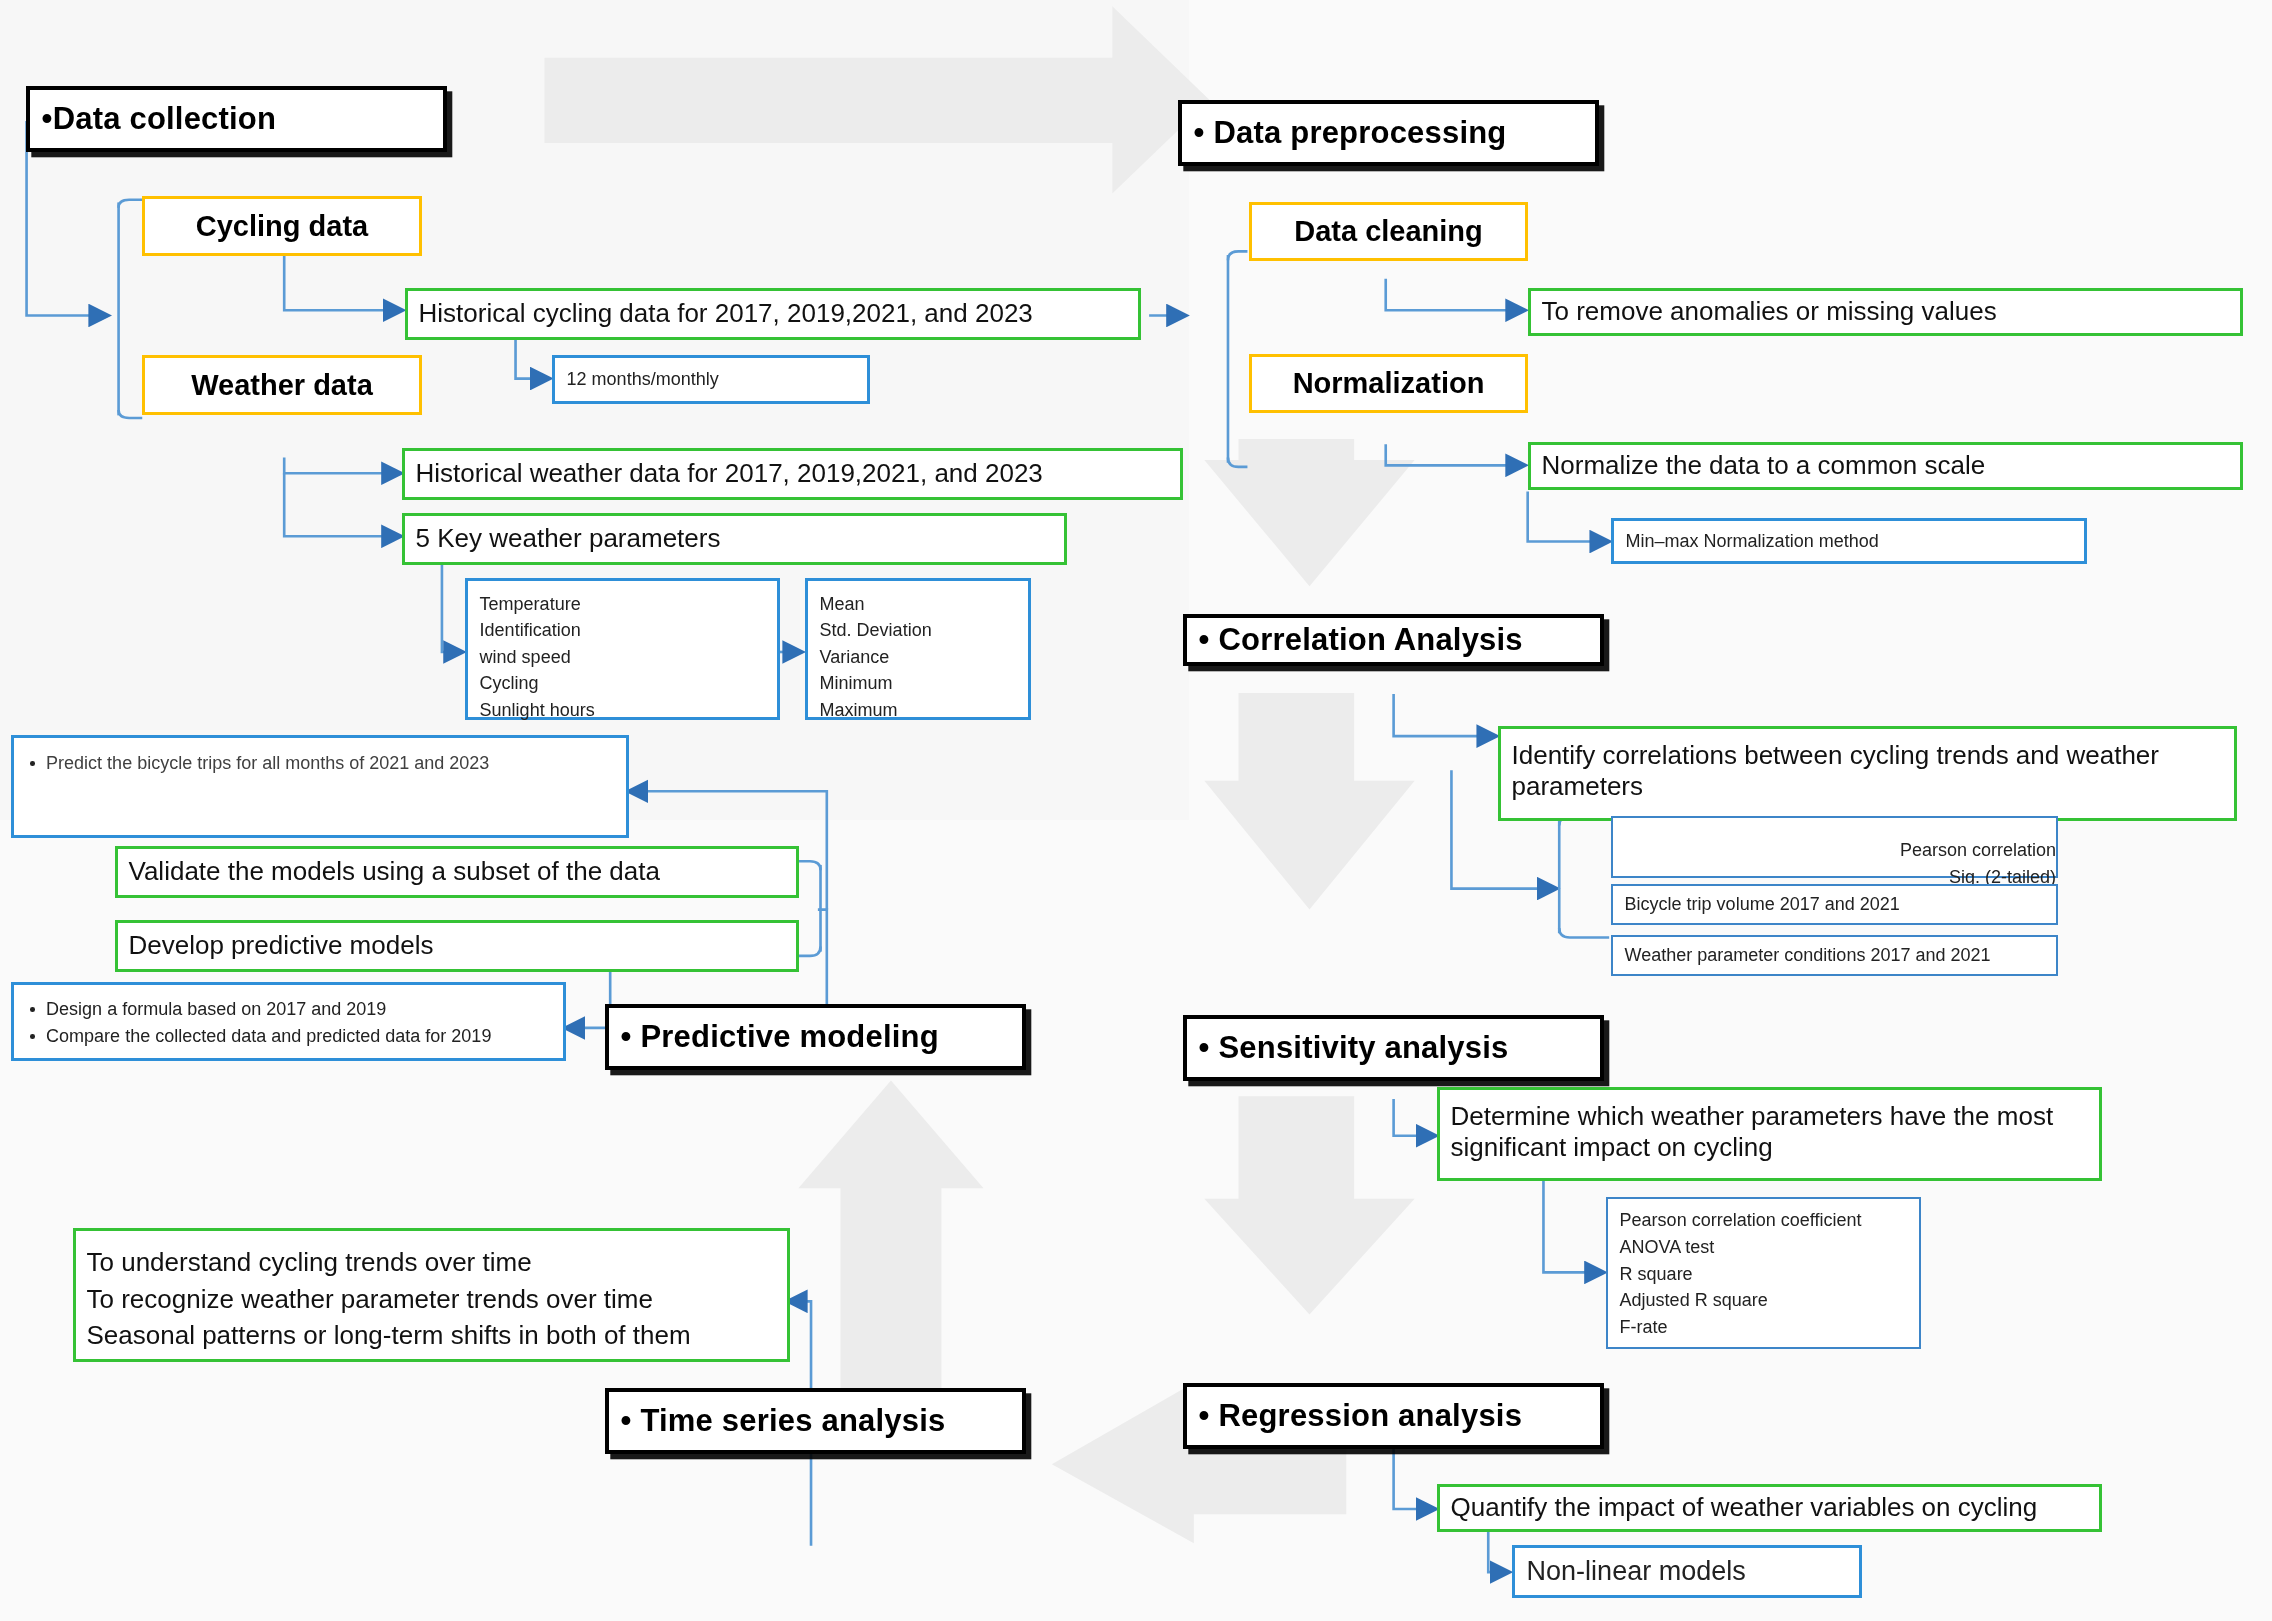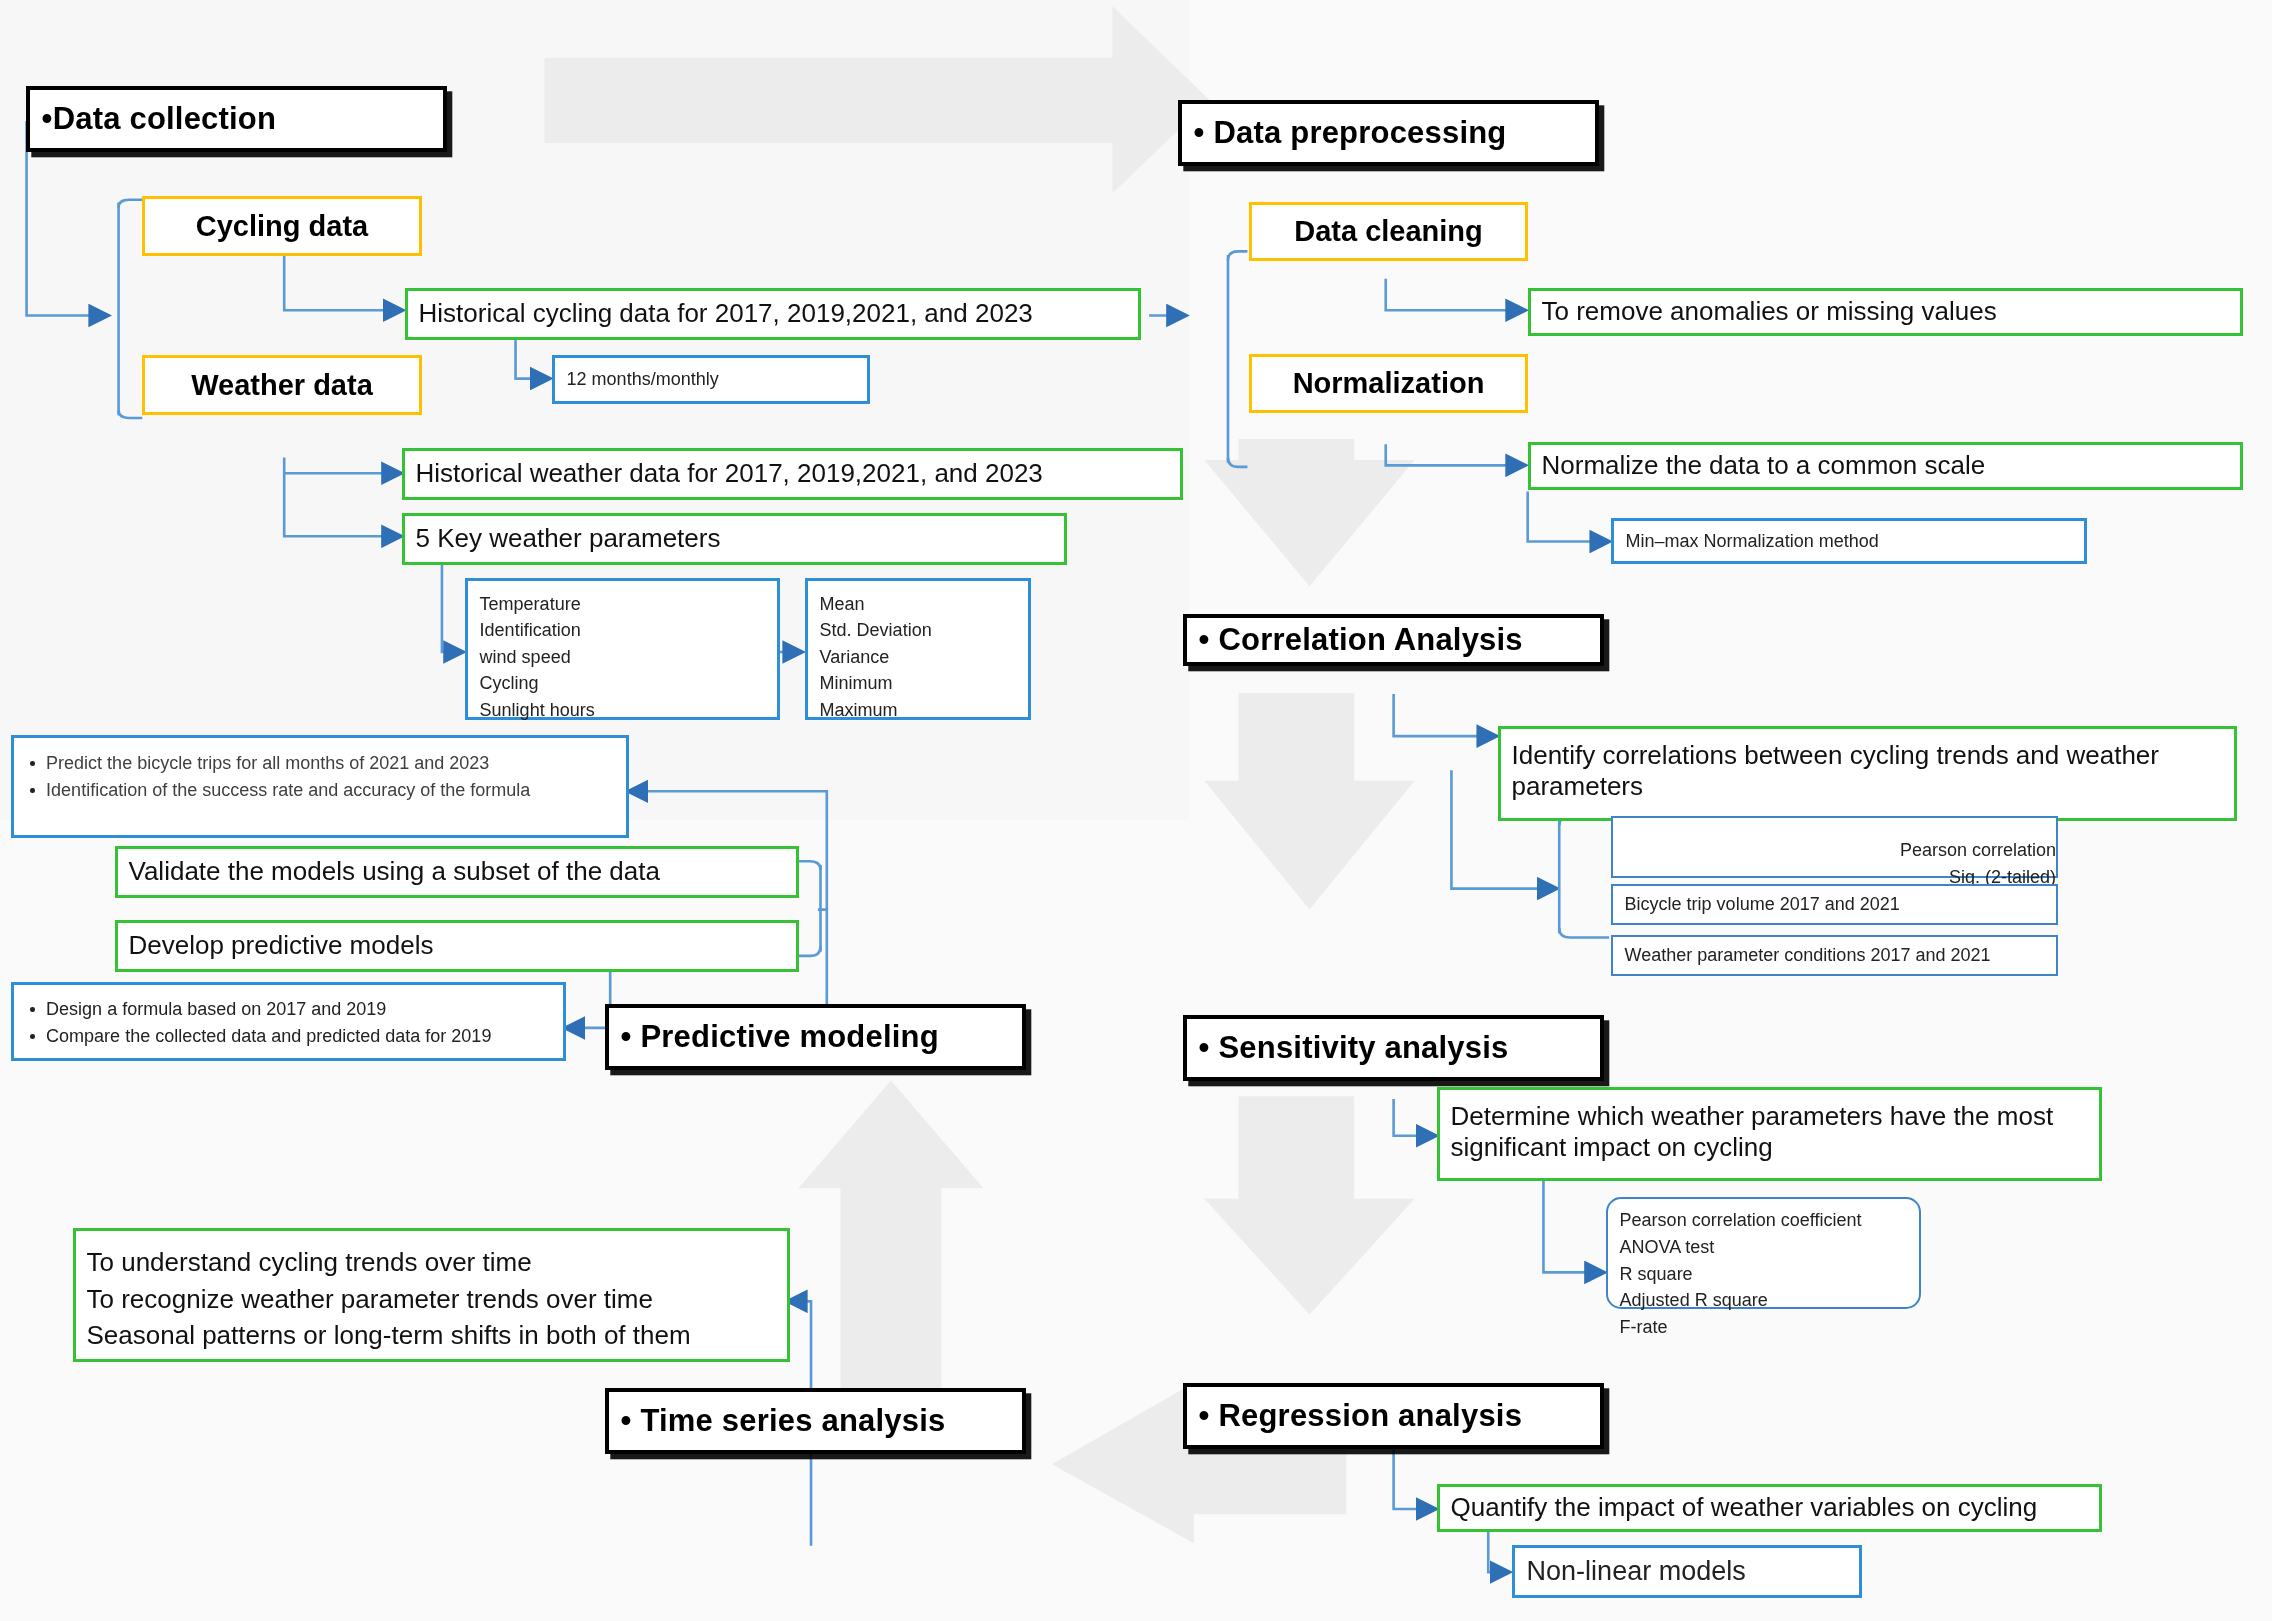--- a/index.html
+++ b/index.html
@@ -174,21 +174,20 @@
       <div>Std. Deviation</div>
       <div>Variance</div>
       <div>Minimum</div>
       <div>Maximum</div>
     </div>
   </div>
 
   <div class="box blue" style="left:10.5px;top:735px;width:618px;height:103px;align-items:flex-start;">
     <ul class="txt bulletlist" style="font-size:18px;color:#404040;padding-top:11.6px;">
       <li>Predict the bicycle trips for all months of 2021 and 2023</li>
-      <li>Identification of the success rate and accuracy of the formula</li>
     </ul>
   </div>
 
   <div class="box green" style="left:115px;top:846px;width:684px;height:52px;">
     <div class="txt">Validate the models using a subset of the data</div>
   </div>
 
   <div class="box green" style="left:115px;top:920px;width:684px;height:52px;">
     <div class="txt">Develop predictive models</div>
   </div>
@@ -264,21 +263,21 @@
   </div>
 
   <div class="box black" style="left:1183px;top:1015px;width:421px;height:66px;">
     <div class="txt">• Sensitivity analysis</div>
   </div>
 
   <div class="box green" style="left:1437px;top:1087px;width:665px;height:94px;align-items:flex-start;">
     <div class="txt" style="padding-top:10.5px;padding-right:13.7px;">Determine which weather parameters have the most significant impact on cycling</div>
   </div>
 
-  <div class="box blue thin" style="left:1606px;top:1197px;width:315px;height:112px;align-items:flex-start;border-radius:15px;">
+  <div class="box blue thin" style="left:1606px;top:1197px;width:315px;height:152px;align-items:flex-start;">
     <div class="txt plain-lines" style="padding-top:8.4px;">
       <div>Pearson correlation coefficient</div>
       <div> ANOVA test</div>
       <div>R square</div>
       <div> Adjusted R square</div>
       <div>F-rate</div>
     </div>
   </div>
 
   <div class="box black" style="left:1183px;top:1383px;width:421px;height:66px;">

